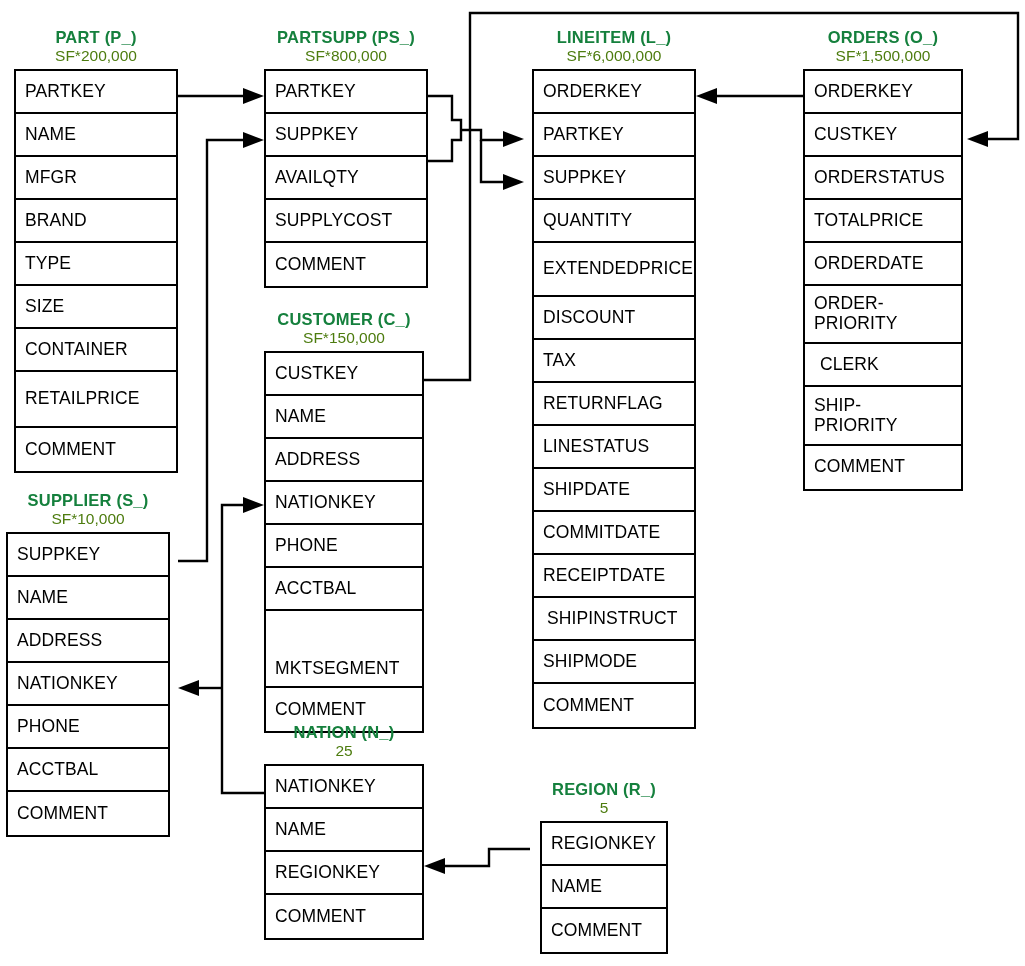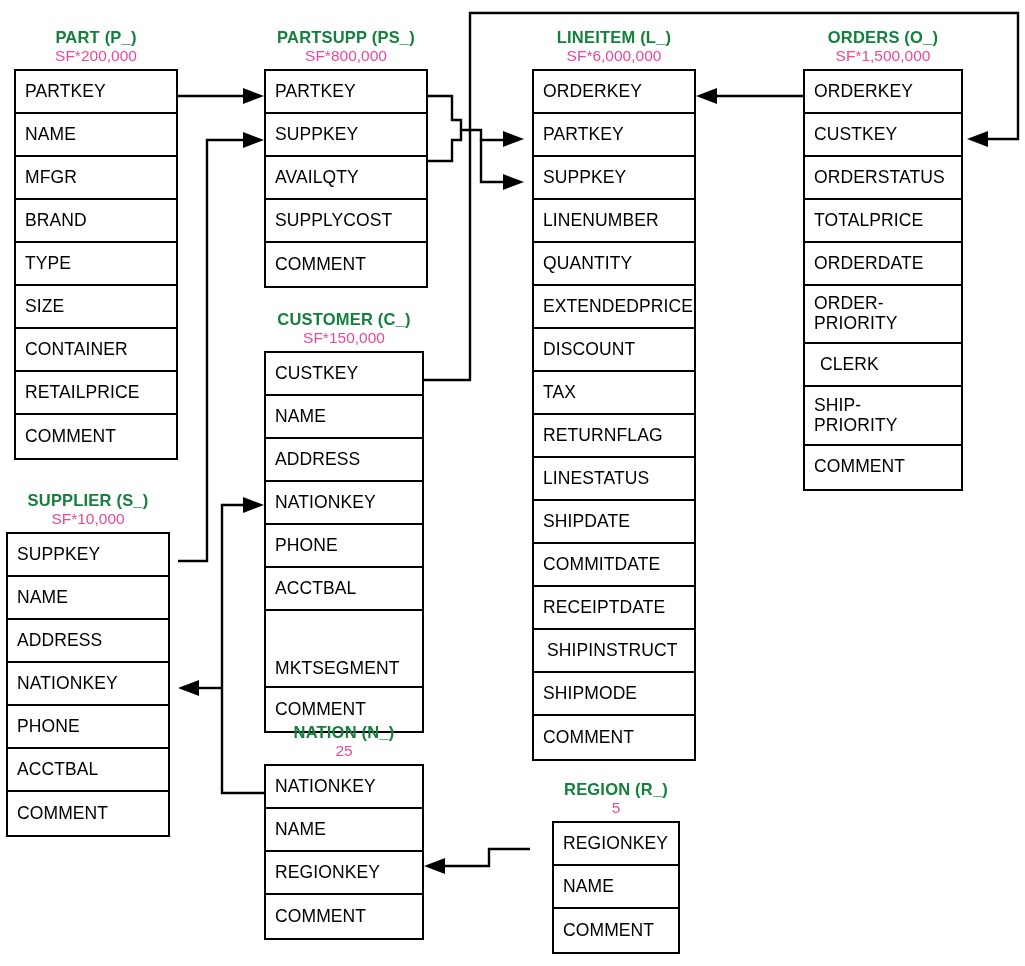--- a/index.html
+++ b/index.html
@@ -23,21 +23,21 @@
     font-size: 16.5px;
     font-weight: bold;
     color: #15803d;
     text-align: center;
     line-height: 1.12;
     letter-spacing: 0.2px;
     white-space: nowrap;
   }
   .tbl-card {
     font-size: 15.5px;
-    color: #ec4899;
+    color: #4d7c0f;
     text-align: center;
     line-height: 1.12;
     white-space: nowrap;
     margin-top: 1px;
   }
   .tbl-box {
     margin-top: 4px;
     border: 2.2px solid #000000;
     box-sizing: border-box;
     background: #ffffff;
@@ -132,21 +132,21 @@
         <div class="tbl-title">PART (P_)</div>
         <div class="tbl-card">SF*200,000</div>
         <div class="tbl-box">
           <div class="tbl-row" style="height: 43px;">PARTKEY</div>
           <div class="tbl-row" style="height: 43px;">NAME</div>
           <div class="tbl-row" style="height: 43px;">MFGR</div>
           <div class="tbl-row" style="height: 43px;">BRAND</div>
           <div class="tbl-row" style="height: 43px;">TYPE</div>
           <div class="tbl-row" style="height: 43px;">SIZE</div>
           <div class="tbl-row" style="height: 43px; text-align: center;">CONTAINER</div>
-          <div class="tbl-row" style="height: 43px;">RETAILPRICE</div>
+          <div class="tbl-row" style="height: 56px;">RETAILPRICE</div>
           <div class="tbl-row" style="height: 43px;">COMMENT</div>
         </div>
       </div>
       <div class="table-block" style="left: 264px; top: 28px; width: 164px;">
         <div class="tbl-title">PARTSUPP (PS_)</div>
         <div class="tbl-card">SF*800,000</div>
         <div class="tbl-box">
           <div class="tbl-row" style="height: 43px;">PARTKEY</div>
           <div class="tbl-row" style="height: 43px;">SUPPKEY</div>
           <div class="tbl-row" style="height: 43px;">AVAILQTY</div>
@@ -154,23 +154,22 @@
           <div class="tbl-row" style="height: 43px;">COMMENT</div>
         </div>
       </div>
       <div class="table-block" style="left: 532px; top: 28px; width: 164px;">
         <div class="tbl-title">LINEITEM (L_)</div>
         <div class="tbl-card">SF*6,000,000</div>
         <div class="tbl-box">
           <div class="tbl-row" style="height: 43px;">ORDERKEY</div>
           <div class="tbl-row" style="height: 43px;">PARTKEY</div>
           <div class="tbl-row" style="height: 43px;">SUPPKEY</div>
-          <div class="tbl-row" style="height: 43px;">LINENUMBER</div>
           <div class="tbl-row" style="height: 43px;">QUANTITY</div>
-          <div class="tbl-row" style="height: 43px;">EXTENDEDPRICE</div>
+          <div class="tbl-row" style="height: 54px;">EXTENDEDPRICE</div>
           <div class="tbl-row" style="height: 43px;">DISCOUNT</div>
           <div class="tbl-row" style="height: 43px;">TAX</div>
           <div class="tbl-row" style="height: 43px;">RETURNFLAG</div>
           <div class="tbl-row" style="height: 43px;">LINESTATUS</div>
           <div class="tbl-row" style="height: 43px;">SHIPDATE</div>
           <div class="tbl-row" style="height: 43px;">COMMITDATE</div>
           <div class="tbl-row" style="height: 43px;">RECEIPTDATE</div>
           <div class="tbl-row" style="height: 43px; padding-left: 13px;">SHIPINSTRUCT</div>
           <div class="tbl-row" style="height: 43px;">SHIPMODE</div>
           <div class="tbl-row" style="height: 43px;">COMMENT</div>
@@ -223,21 +222,21 @@
       <div class="table-block" style="left: 264px; top: 723px; width: 160px;">
         <div class="tbl-title">NATION (N_)</div>
         <div class="tbl-card">25</div>
         <div class="tbl-box">
           <div class="tbl-row" style="height: 43px;">NATIONKEY</div>
           <div class="tbl-row" style="height: 43px;">NAME</div>
           <div class="tbl-row" style="height: 43px;">REGIONKEY</div>
           <div class="tbl-row" style="height: 43px;">COMMENT</div>
         </div>
       </div>
-      <div class="table-block" style="left: 530px; top: 780px; width: 128px; padding-left: 22px;">
+      <div class="table-block" style="left: 518px; top: 780px; width: 128px; padding-left: 22px;">
         <div class="tbl-title">REGION (R_)</div>
         <div class="tbl-card">5</div>
         <div class="tbl-box">
           <div class="tbl-row" style="height: 43px;">REGIONKEY</div>
           <div class="tbl-row" style="height: 43px;">NAME</div>
           <div class="tbl-row" style="height: 43px;">COMMENT</div>
         </div>
       </div>
     </div>
 

